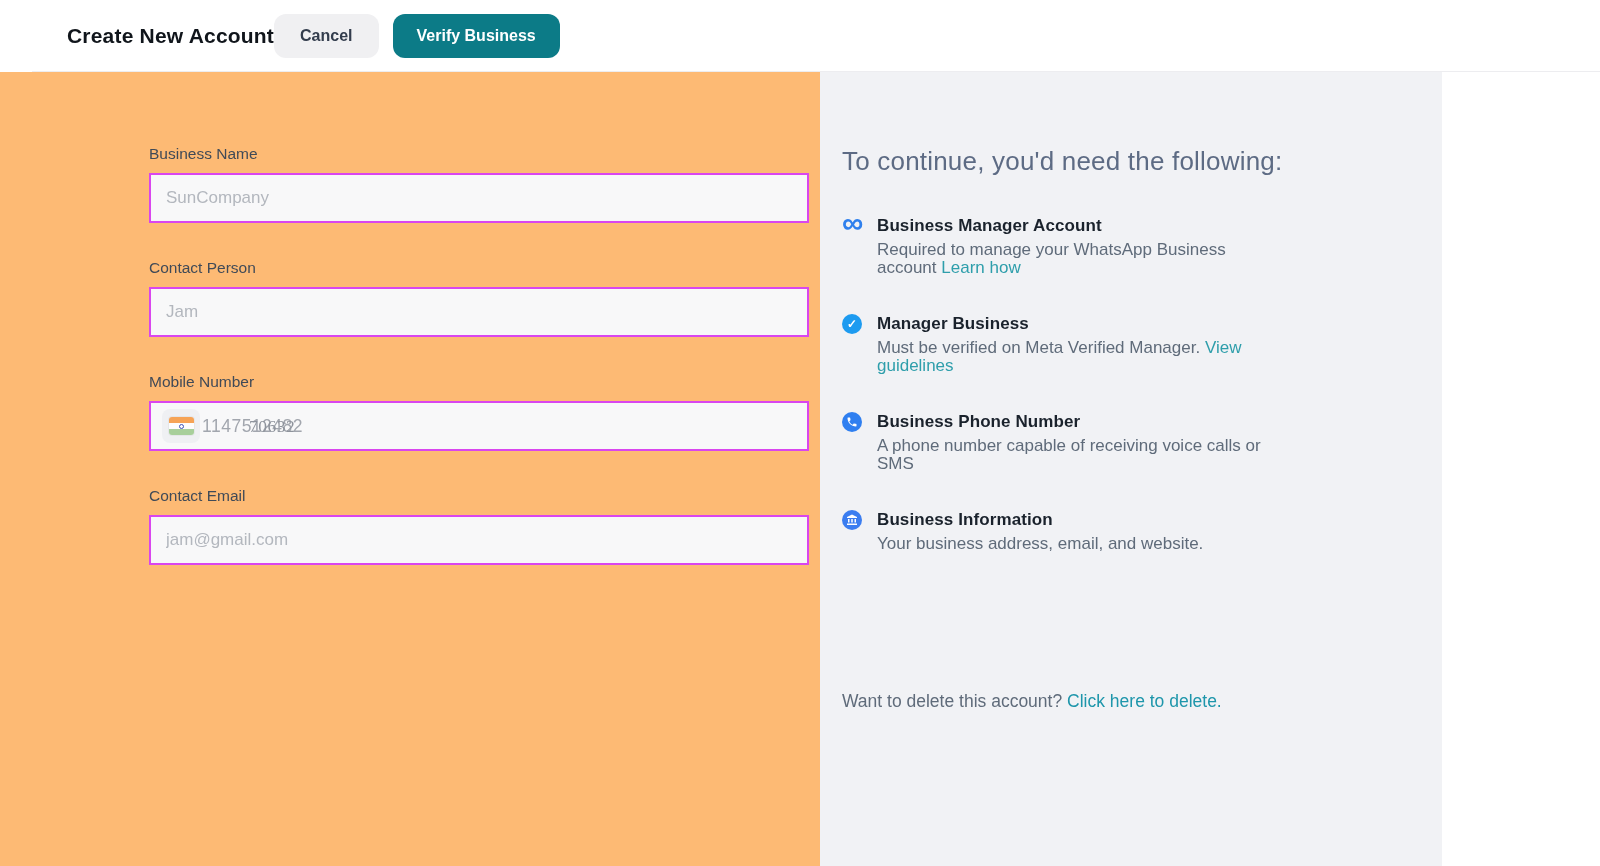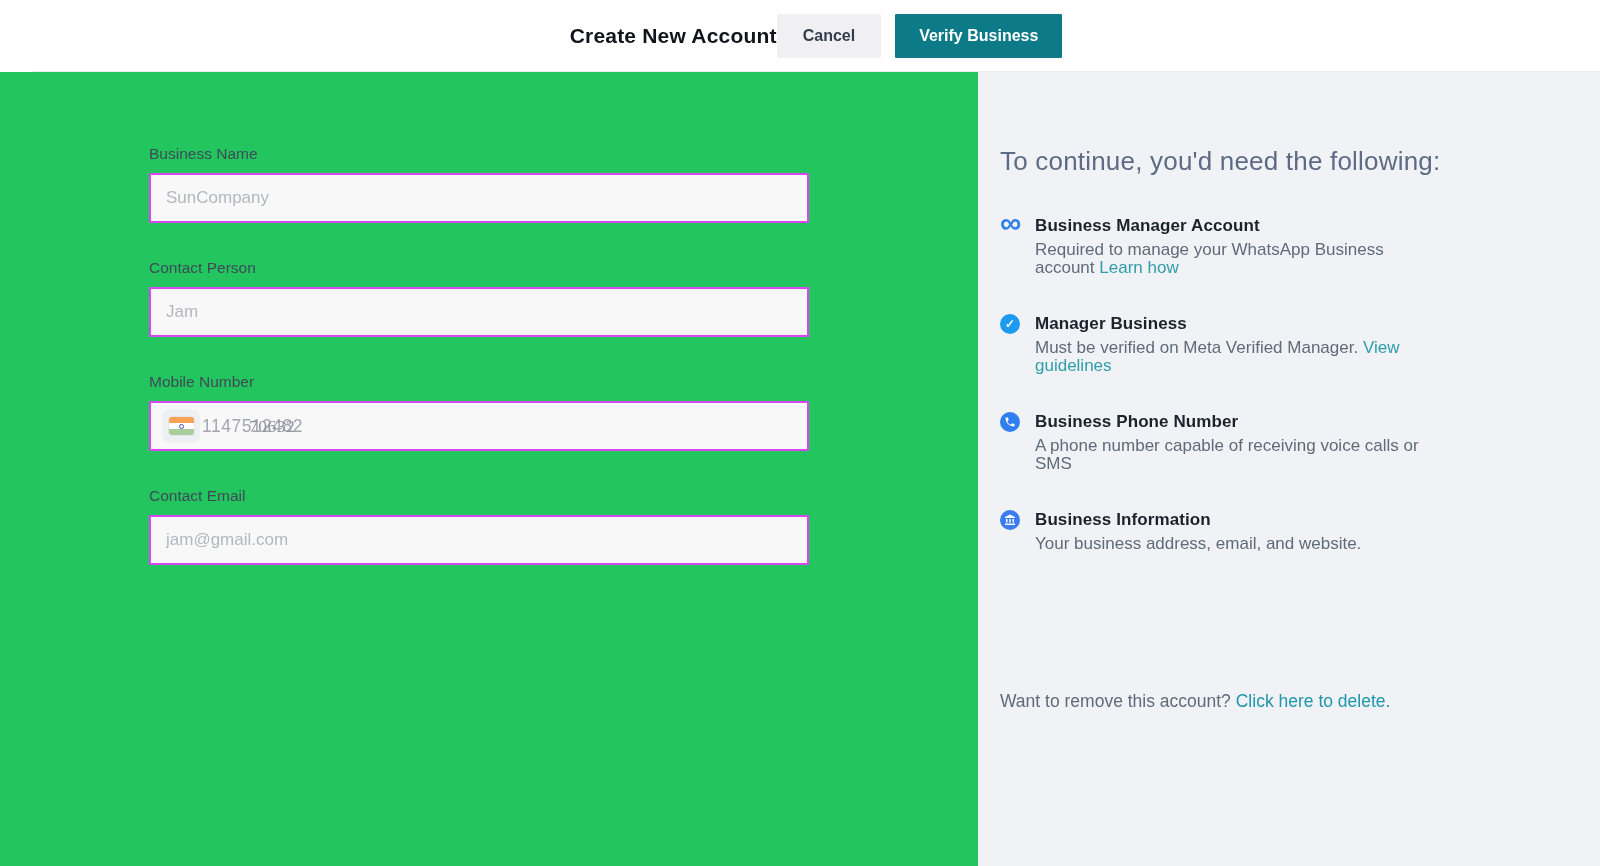--- a/index.html
+++ b/index.html
@@ -1,32 +1,32 @@
 <!DOCTYPE html>
 <html><head>
 <meta charset="utf-8">
 <style>
   * { margin:0; padding:0; box-sizing:border-box; }
   html,body { width:1600px; height:866px; overflow:hidden; background:#fff;
               font-family:"Liberation Sans", sans-serif; }
 
   
-  .header { display:flex; align-items:center; justify-content:center;
+  .header { display:flex; align-items:center; justify-content:flex-start;
             height:72px; padding:0 35px; background:#fff;
             border-bottom:1px solid #ededf0;margin-left:32px; }
   .header h1 { font-size:21px; font-weight:700; color:#10151b; letter-spacing:.2px; }
   .header .actions { display:flex; gap:14px; }
-  .btn { border:none; border-radius:1px; height:44px; font-size:16px; font-weight:700;
+  .btn { border:none; border-radius:12px; height:44px; font-size:16px; font-weight:700;
          cursor:pointer; font-family:inherit; }
   .btn-cancel { background:#f0f0f2; color:#333d4d; padding:0 26px; }
   .btn-verify { background:#0c7b87; color:#ffffff; padding:0 24px; }
 
   
   .content { display:flex; height:794px; }
-  .left-col  { width:978px; background:#22c55e; }
+  .left-col  { width:820px; background:#fdba74; }
   .right-col { width:622px; background:#f1f2f5; position:relative;
                padding:74px 60px 0 22px; }
 
   
   .form { padding:73px 0 0 149px; width:809px; }
   .form-group { margin-bottom:36px; width:660px; }
   .form-label { display:block; font-size:15.5px; color:#404a57; margin-bottom:10px; }
   .field-input, .field-box {
       width:660px; height:50px; background:#f8f8f9; border:2px solid #d946ef;
       border-radius:0; padding:12px 15px; font-size:17px; color:#6b7078;
@@ -176,18 +176,18 @@
       </span>
       <div>
         <div class="req-title">Business Information</div>
         <div class="req-desc">
           <span>Your business address, email, and website.</span>
         </div>
       </div>
     </div>
 
     <div class="panel-footer">
-      <span>Want to remove this account?</span>
+      <span>Want to delete this account?</span>
       <span class="inline-link">Click here to delete.</span>
     </div>
 
   </div>
 </div>
 
 </body></html>

